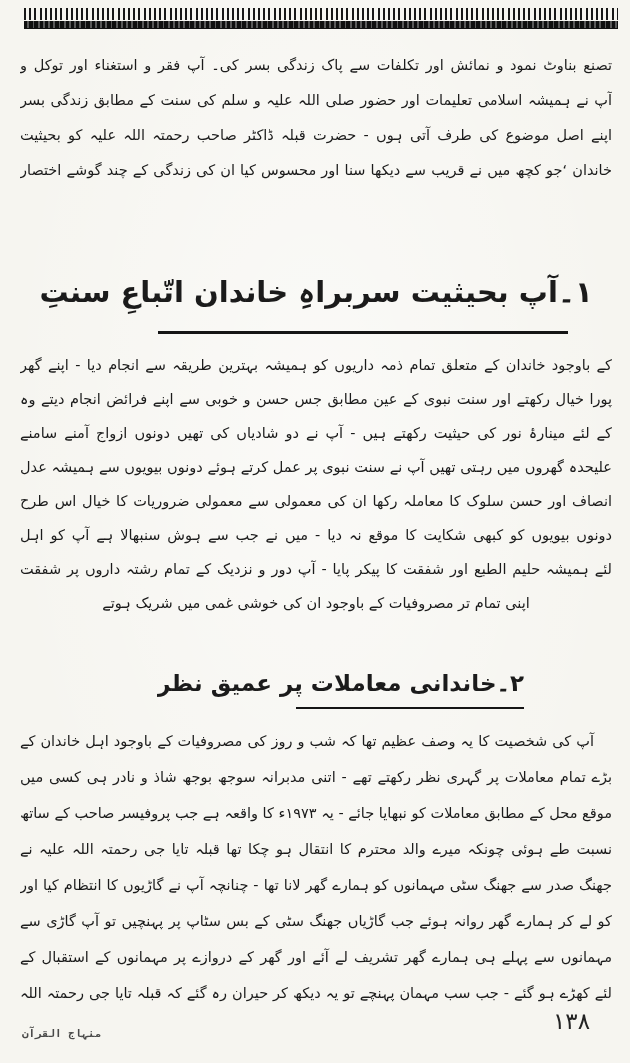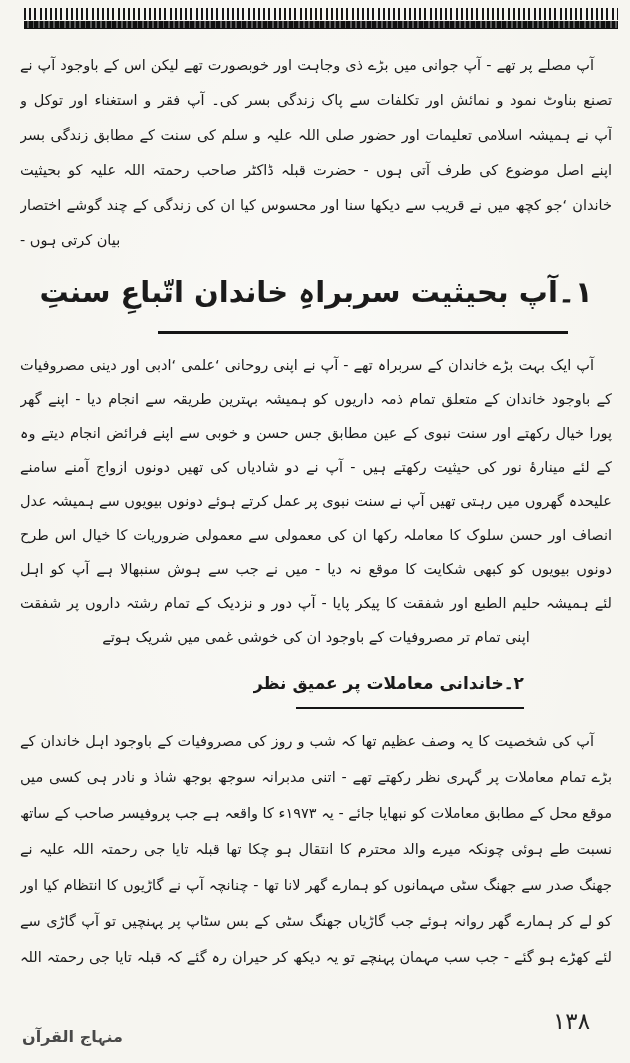--- a/index.html
+++ b/index.html
@@ -40,84 +40,83 @@
   .h1{
     position:absolute;top:262px;left:20px;width:592px;
     font-size:29px;font-weight:bold;
     text-align:center;
     line-height:60px;height:62px;
     overflow:hidden;
   }
   .h1-rule{position:absolute;top:331px;left:158px;width:410px;height:2.5px;background:#151515;}
   .h2{
     position:absolute;top:661px;right:106px;
-    font-size:17px;font-weight:bold;
+    font-size:23px;font-weight:bold;
     line-height:44px;height:46px;
     text-align:center;
     overflow:hidden;
   }
   .h2-rule{position:absolute;top:707px;right:106px;width:228px;height:2px;background:#151515;}
   
   .page-number{
     position:absolute;top:1008px;right:40px;
     font-size:23px;letter-spacing:2px;color:#242424;
   }
   .stamp{
     position:absolute;top:1027px;left:22px;
-    font-size:16px;font-weight:bold;color:#2c2c2c;
+    font-size:11px;font-weight:bold;color:#2c2c2c;
     transform:scaleY(.95);
     opacity:.85;
+    font-family:Liberation Mono, monospace;
   }
 </style>
 </head>
 <body>
 
 <div class="page">
 
   <div class="ornament">
     <div class="orn-ticks"></div>
     <div class="orn-band"></div>
   </div>
 
   <div class="block p1" style="top:48px;">
-    <div class="bline indent">آپ مصلے پر تھے - آپ جوانی میں بڑے ذی وجاہت اور خوبصورت تھے لیکن اس کے باوجود آپ نے</div>
     <div class="bline">تصنع بناوٹ نمود و نمائش اور تکلفات سے پاک زندگی بسر کی۔ آپ فقر و استغناء اور توکل و قناعت کے پیکر تھے</div>
     <div class="bline">آپ نے ہمیشہ اسلامی تعلیمات اور حضور صلی اللہ علیہ و سلم کی سنت کے مطابق زندگی بسر کی۔ اب میں</div>
     <div class="bline">اپنے اصل موضوع کی طرف آتی ہوں - حضرت قبلہ ڈاکٹر صاحب رحمتہ اللہ علیہ کو بحیثیت سربراہ</div>
     <div class="bline">خاندان ‘جو کچھ میں نے قریب سے دیکھا سنا اور محسوس کیا ان کی زندگی کے چند گوشے اختصار کے ساتھ</div>
-    <div class="bline end-left">بیان کرتی ہوں -</div>
   </div>
 
   <div class="h1">
     <span>۱۔آپ بحیثیت سربراہِ خاندان اتّباعِ سنتِ نبوی</span>
     
   </div>
   <div class="h1-rule"></div>
 
   <div class="block p2" style="top:348px;">
-    <div class="bline indent">آپ ایک بہت بڑے خاندان کے سربراہ تھے - آپ نے اپنی روحانی ‘علمی ‘ادبی اور دینی مصروفیات</div>
     <div class="bline">کے باوجود خاندان کے متعلق تمام ذمہ داریوں کو ہمیشہ بہترین طریقہ سے انجام دیا - اپنے گھر والوں کا پورا</div>
     <div class="bline">پورا خیال رکھتے اور سنت نبوی کے عین مطابق جس حسن و خوبی سے اپنے فرائض انجام دیتے وہ ہم سب</div>
     <div class="bline">کے لئے مینارۂ نور کی حیثیت رکھتے ہیں - آپ نے دو شادیاں کی تھیں دونوں ازواج آمنے سامنے علیحدہ</div>
     <div class="bline">علیحدہ گھروں میں رہتی تھیں آپ نے سنت نبوی پر عمل کرتے ہوئے دونوں بیویوں سے ہمیشہ عدل و</div>
     <div class="bline">انصاف اور حسن سلوک کا معاملہ رکھا ان کی معمولی سے معمولی ضروریات کا خیال اس طرح رکھا کہ</div>
     <div class="bline">دونوں بیویوں کو کبھی شکایت کا موقع نہ دیا - میں نے جب سے ہوش سنبھالا ہے آپ کو اہل خاندان کے</div>
     <div class="bline">لئے ہمیشہ حلیم الطبع اور شفقت کا پیکر پایا - آپ دور و نزدیک کے تمام رشتہ داروں پر شفقت فرماتے اور</div>
     <div class="bline end-center">اپنی تمام تر مصروفیات کے باوجود ان کی خوشی غمی میں شریک ہوتے</div>
   </div>
 
   <div class="h2">۲۔خاندانی معاملات پر عمیق نظر</div>
   <div class="h2-rule"></div>
 
   <div class="block p3" style="top:723px;">
     <div class="bline indent">آپ کی شخصیت کا یہ وصف عظیم تھا کہ شب و روز کی مصروفیات کے باوجود اہل خاندان کے چھوٹے</div>
     <div class="bline">بڑے تمام معاملات پر گہری نظر رکھتے تھے - اتنی مدبرانہ سوجھ بوجھ شاذ و نادر ہی کسی میں پائی جاتی ہے کہ</div>
     <div class="bline">موقع محل کے مطابق معاملات کو نبھایا جائے - یہ ۱۹۷۳ء کا واقعہ ہے جب پروفیسر صاحب کے ساتھ میری</div>
     <div class="bline">نسبت طے ہوئی چونکہ میرے والد محترم کا انتقال ہو چکا تھا قبلہ تایا جی رحمتہ اللہ علیہ نے دعائے خیر کیلئے</div>
     <div class="bline">جھنگ صدر سے جھنگ سٹی مہمانوں کو ہمارے گھر لانا تھا - چنانچہ آپ نے گاڑیوں کا انتظام کیا اور مہمانوں</div>
     <div class="bline">کو لے کر ہمارے گھر روانہ ہوئے جب گاڑیاں جھنگ سٹی کے بس سٹاپ پر پہنچیں تو آپ گاڑی سے اتر کر</div>
+    <div class="bline">مہمانوں سے پہلے ہی ہمارے گھر تشریف لے آئے اور گھر کے دروازے پر مہمانوں کے استقبال کے</div>
     <div class="bline">لئے کھڑے ہو گئے - جب سب مہمان پہنچے تو یہ دیکھ کر حیران رہ گئے کہ قبلہ تایا جی رحمتہ اللہ علیہ پہلے ہی</div>
   </div>
 
   <div class="page-number">۱۳۸</div>
   <div class="stamp">منہاج القرآن</div>
 
 </div>
 
 </body></html>

